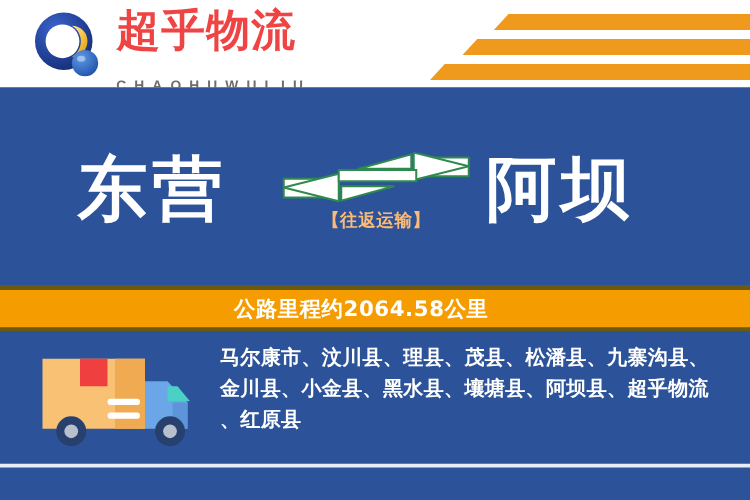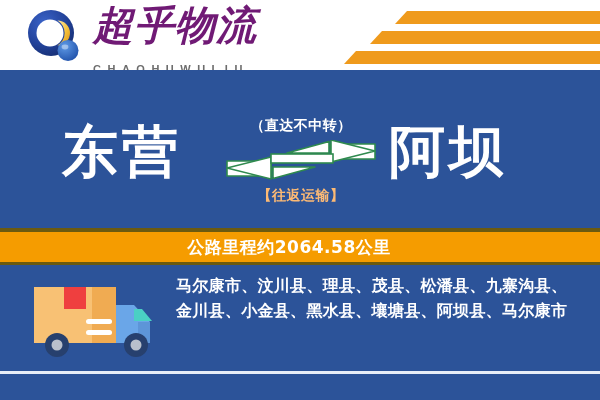--- a/index.html
+++ b/index.html
@@ -29,27 +29,26 @@
     left: 27px; top: 9px;
     width: 54px; height: 54px;
   }
   .logo-text {
     position: absolute;
     left: 93px; top: 6px;
     width: 260px;
   }
   .logo-cn {
     font-family: "DejaVu Sans", "Liberation Sans", sans-serif;
-    font-size: 40px;
-    font-weight: 700;
-    color: #701a75;
+    font-size: 35px;
+    font-weight: 700;
+    color: #ef4444;
     letter-spacing: 1px;
     line-height: 39px;
     white-space: nowrap;
-    font-style: italic;
   }
   .logo-en {
     font-family: "Liberation Sans", sans-serif;
     font-size: 11px;
     font-weight: 700;
     color: #6d6d6d;
     letter-spacing: 6.5px;
     line-height: 14px;
     margin-top: 17px;
     white-space: nowrap;
@@ -232,21 +231,20 @@
       <div class="stripe s1"></div>
       <div class="stripe s2"></div>
       <div class="stripe s3"></div>
     </div>
   </div>
 
   <div class="route-panel">
     <div class="city city-from">东营</div>
 
     <div class="mid">
-      <div class="mid-top">（直达不中转）</div>
 
       <div class="arrow-wrap">
         <svg width="152" height="40" viewBox="0 0 152 40">
           <g fill="#ffffff" stroke="#2f8a4e" stroke-width="1.6" stroke-linejoin="round">
             <path d="M150 6 L104 6 L104 1.5 L62 13 L104 13 L104 6 Z" transform="translate(0,0)"></path>
             <path d="M2 30 L48 30 L48 38.5 L90 27 L48 27 L48 30 Z"></path>
           </g>
           <g fill="#ffffff" stroke="#2f8a4e" stroke-width="1.6" stroke-linejoin="round">
             <polygon points="150,4 106,4 106,19 150,19"></polygon>
             <polygon points="106,0 106,22 150,11"></polygon>
@@ -289,18 +287,19 @@
 
         <circle cx="27" cy="66" r="12" fill="#27406e"></circle>
         <circle cx="27" cy="66" r="5.5" fill="#b9c0cc"></circle>
         <circle cx="106" cy="66" r="12" fill="#27406e"></circle>
         <circle cx="106" cy="66" r="5.5" fill="#b9c0cc"></circle>
       </svg>
     </div>
 
     <div class="dest-list">
       <div class="dest-line">马尔康市、汶川县、理县、茂县、松潘县、九寨沟县、</div>
-      <div class="dest-line">金川县、小金县、黑水县、壤塘县、阿坝县、马尔康市</div>
+      <div class="dest-line">金川县、小金县、黑水县、壤塘县、阿坝县、超乎物流</div>
+      <div class="dest-line">、红原县</div>
     </div>
   </div>
 
   <div class="bottom-rule"></div>
 </div>
 
 </body></html>

